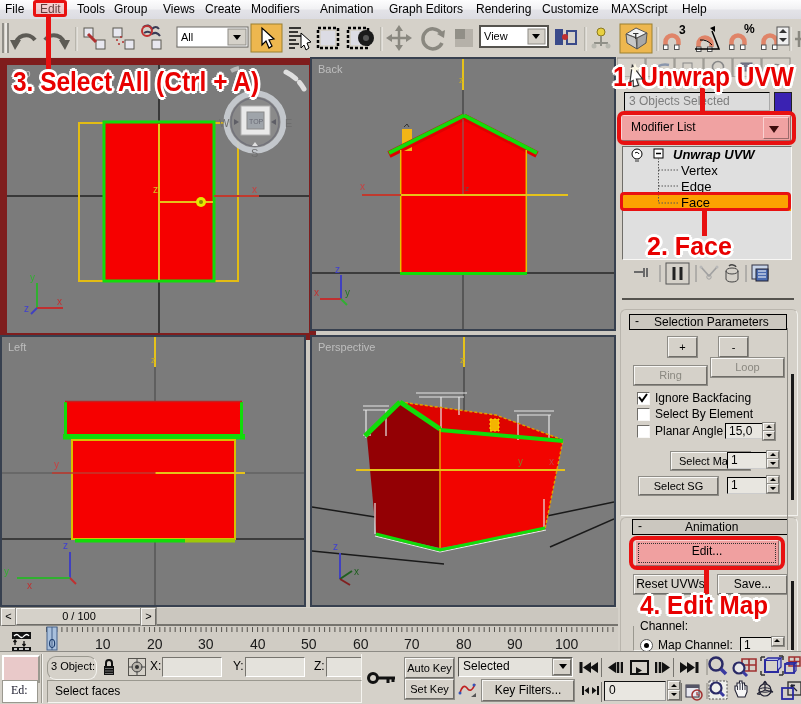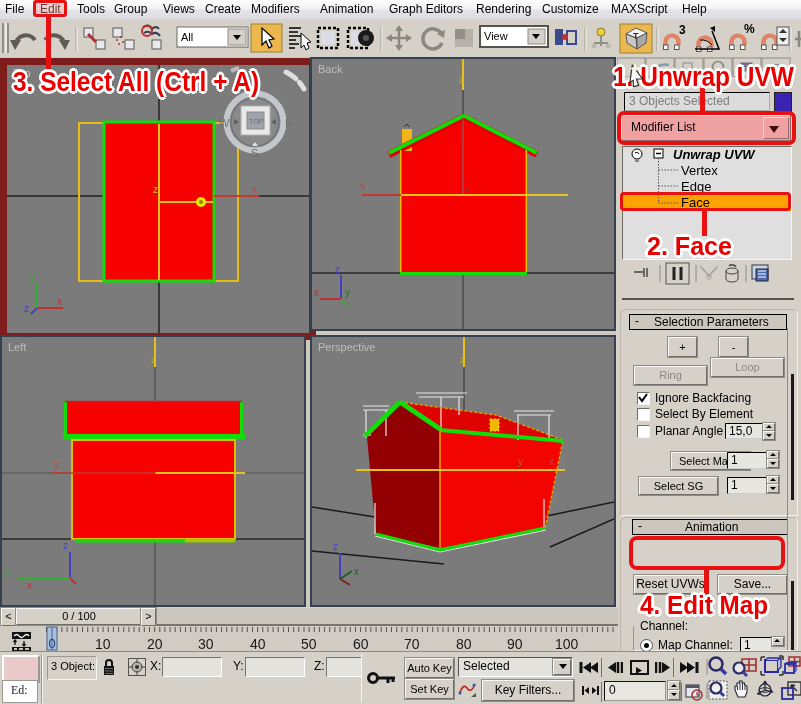--- a/index.html
+++ b/index.html
@@ -480,20 +480,25 @@
       <div class="btn" style="left:0;top:8px;width:10px;height:7px;"></div>
 <svg width="11" height="17" style="position:absolute;left:0;top:0;">
         <path d="M3 5 l3 -3 l3 3 z M3 11 l3 3 l3 -3 z" fill="#000"></path>
       </svg>
 </div>
 
 <div class="abs" style="left:4px;top:460px;width:176px;height:133px;border:1px solid;border-color:#b9b5ad #f2f1ed #f2f1ed #b9b5ad;border-radius:6px 6px 0 0;"></div>
 <div class="abs" style="left:16px;top:462px;width:154px;height:14px;background:#CBC7BF;border:1px solid #000;font-size:12px;">
 <span style="position:absolute;left:5px;top:-1px;">-</span>
 <span style="position:absolute;left:52px;top:0px;">Animation</span>
+</div>
+<div class="abs" style="left:19px;top:483px;width:142px;height:24px;background:#F0A0A0;
+ border:1px solid;border-color:#fad2d2 #9a6a6a #9a6a6a #fad2d2;font-size:12px;text-align:center;">
+<div style="position:absolute;left:2px;top:2px;right:2px;bottom:2px;border:1px dotted #333;"></div>
+<span style="position:relative;top:3px;">Edit...</span>
 </div>
 <div class="btn" style="left:18px;top:518px;width:71px;height:17px;line-height:17px;font-size:12px;">Reset UVWs</div>
 <div class="btn" style="left:102px;top:518px;width:67px;height:17px;line-height:17px;font-size:12px;">Save...</div>
 
 <span class="abs" style="left:24px;top:562px;font-size:12px;">Channel:</span>
 <div class="abs" style="left:17px;top:569px;width:157px;height:24px;border:1px solid;border-color:#9a988f #f2f1ed #f2f1ed #9a988f;border-top:none;"></div>
 <div class="abs" style="left:24px;top:582px;width:11px;height:11px;border-radius:50%;background:#fff;border:1px solid #555;">
 <div style="position:absolute;left:3px;top:3px;width:5px;height:5px;border-radius:50%;background:#000;"></div>
 </div>
 <span class="abs" style="left:42px;top:581px;font-size:12px;">Map Channel:</span>
@@ -659,21 +664,21 @@
 </div>
 <div id="statusbar" class="abs">
 
 <div class="abs" style="left:2px;top:3px;width:34px;height:24px;background:#E9C9C9;border:2px solid;border-color:#fff #9a988f #9a988f #fff;"></div>
 <div class="abs" style="left:2px;top:28px;width:34px;height:21px;background:#fff;border:1px solid #9a988f;font-size:12px;">
 <span style="position:absolute;left:8px;top:2px;font-family:'Liberation Serif',serif;color:#223;">Ed:</span>
 </div>
 <div class="abs" style="left:41px;top:2px;width:1px;height:49px;background:#9a988f;"></div>
 <div class="abs" style="left:42px;top:2px;width:1px;height:49px;background:#f5f4f0;"></div>
 
-<div class="abs sunk" style="left:47px;top:4px;width:48px;height:22px;background:#D5D1C9;border-color:#9a988f #f5f4f0 #f5f4f0 #9a988f;">
+<div class="abs sunk" style="left:47px;top:4px;width:48px;height:22px;background:#D5D1C9;border-color:#9a988f #f5f4f0 #f5f4f0 #9a988f;border-radius:9px;">
 <span style="position:absolute;left:3px;top:3px;font-size:11px;">3 Object:</span>
 </div>
 
 <svg width="14" height="18" style="position:absolute;left:102px;top:6px;">
 <rect x="2" y="8" width="10" height="9" fill="#111"></rect>
 <path d="M4 8 v-3 a3 3 0 0 1 6 0 v3" fill="none" stroke="#111" stroke-width="2"></path>
 <path d="M3 10.5 h8 M3 13 h8 M3 15.5 h8" stroke="#888" stroke-width="0.8"></path>
 </svg>
 
 <div class="abs" style="left:128px;top:6px;width:16px;height:16px;border:1px solid #55534e;">
@@ -693,20 +698,23 @@
 <div class="abs" style="left:361px;top:2px;width:40px;height:48px;background:#D5D1C9;border-left:1px solid #f5f4f0;">
 <svg width="40" height="48">
         <g transform="translate(6,16)">
 <circle cx="5" cy="8" r="4.5" fill="none" stroke="#111" stroke-width="3"></circle>
 <line x1="9" y1="8" x2="27" y2="8" stroke="#111" stroke-width="3"></line>
 <path d="M20 8 v5 M25 8 v4" stroke="#111" stroke-width="3"></path>
 </g>
       </svg>
 </div>
 
+<div class="abs sunk" style="left:47px;top:28px;width:313px;height:21px;background:#D5D1C9;border-color:#9a988f #f5f4f0 #f5f4f0 #9a988f;">
+<span style="position:absolute;left:7px;top:3px;font-size:12px;">Select faces</span>
+</div>
 
 <div class="btn" style="left:405px;top:6px;width:47px;height:18px;line-height:18px;font-size:11px;">Auto Key</div>
 <div class="btn" style="left:405px;top:27px;width:47px;height:18px;line-height:18px;font-size:11px;">Set Key</div>
 
 <div class="abs sunk" style="left:458px;top:5px;width:113px;height:18px;background:#E4E2DC;border-color:#55534e #fff #fff #55534e;">
 <span style="position:absolute;left:4px;top:1px;font-size:12px;">Selected</span>
 <div class="btn" style="right:1px;top:1px;width:16px;height:14px;"></div>
 <svg width="16" height="14" style="position:absolute;right:1px;top:1px;">
         <path d="M4 5 l8 0 l-4 5 z" fill="#000"></path>
       </svg>

